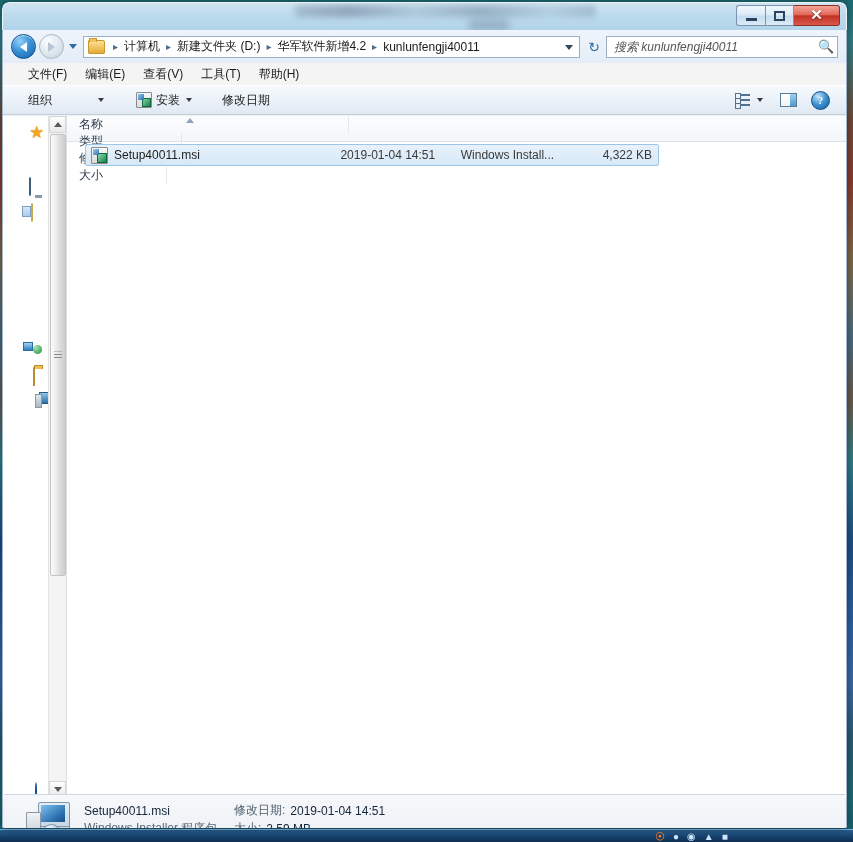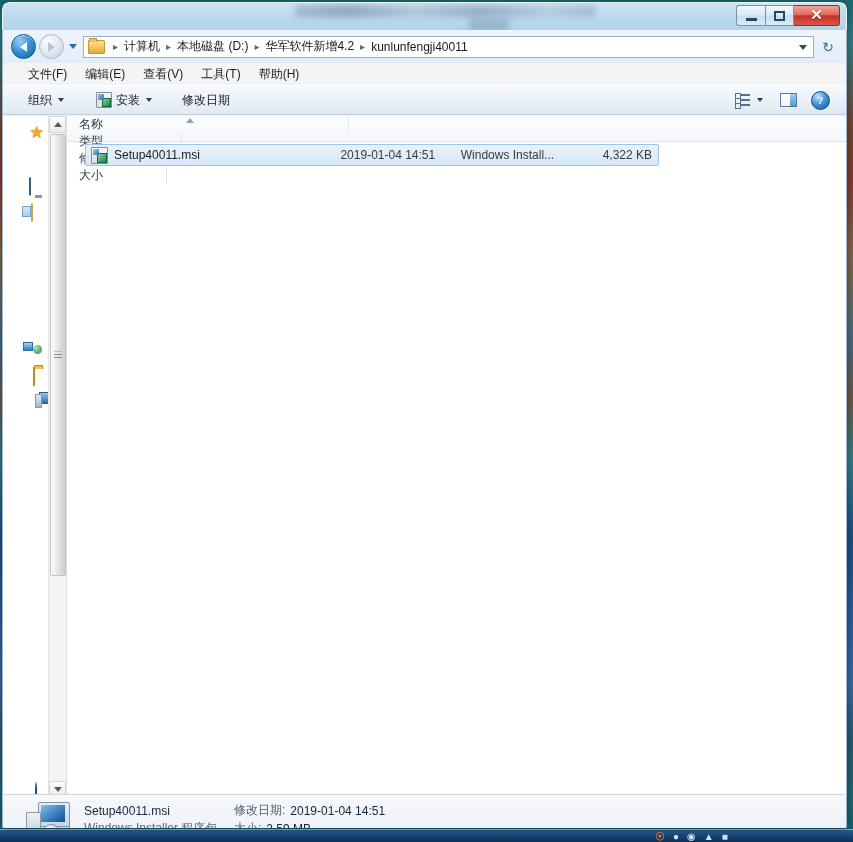--- a/index.html
+++ b/index.html
@@ -489,44 +489,48 @@
       </div>
       <div class="histbtn">
         <span class="caret-dn"></span>
       </div>
 
       <div id="crumbbar">
         <span class="folder-ico"></span>
         <span class="crumb-sep">▸</span>
         <span class="crumb">计算机</span>
         <span class="crumb-sep">▸</span>
-        <span class="crumb">本地磁盘 (D:)</span>
+        <span class="crumb">新建文件夹 (D:)</span>
         <span class="crumb-sep">▸</span>
         <span class="crumb">华军软件新增4.2</span>
         <span class="crumb-sep">▸</span>
         <span class="crumb">kunlunfengji40011</span>
         <span id="crumb-caret"></span>
       </div>
 
       <div id="refreshbtn">
         <span>↻</span>
       </div>
 
+      <div id="searchbox">
+        <input id="search-input" type="text" placeholder="搜索 kunlunfengji40011" style="">
+        <span id="search-ico">🔍</span>
+      </div>
     </div>
 
     <div id="menubar">
       <span class="menu-item">文件(F)</span>
       <span class="menu-item">编辑(E)</span>
       <span class="menu-item">查看(V)</span>
       <span class="menu-item">工具(T)</span>
       <span class="menu-item">帮助(H)</span>
     </div>
 
     <div id="toolbar">
-      <div class="tb-item" style="margin-left:18px;">
+      <div class="tb-item" style="margin-left:18px;gap:40px;">
         <span>组织</span>
         <span class="tb-caret"></span>
       </div>
       <div class="tb-item" style="margin-left:18px;">
         <span class="msi-ico"></span>
         <span>安装</span>
         <span class="tb-caret"></span>
       </div>
       <div class="tb-item" style="margin-left:16px;">
         <span>修改日期</span>

